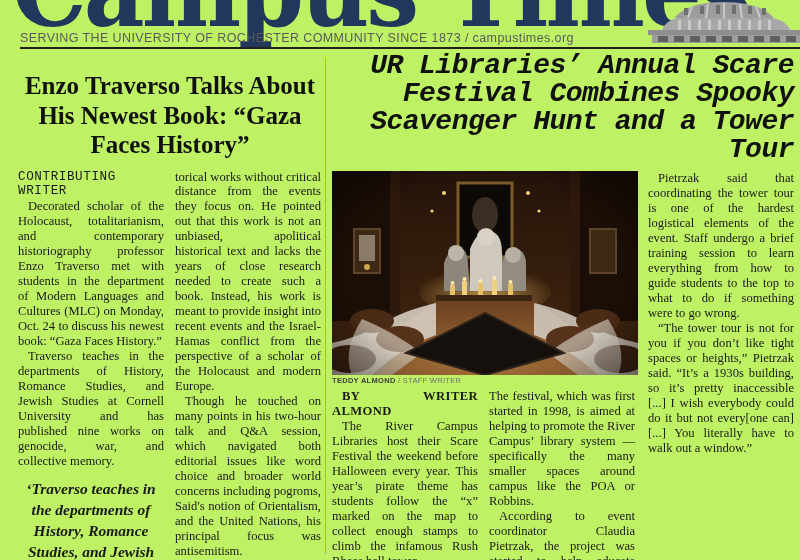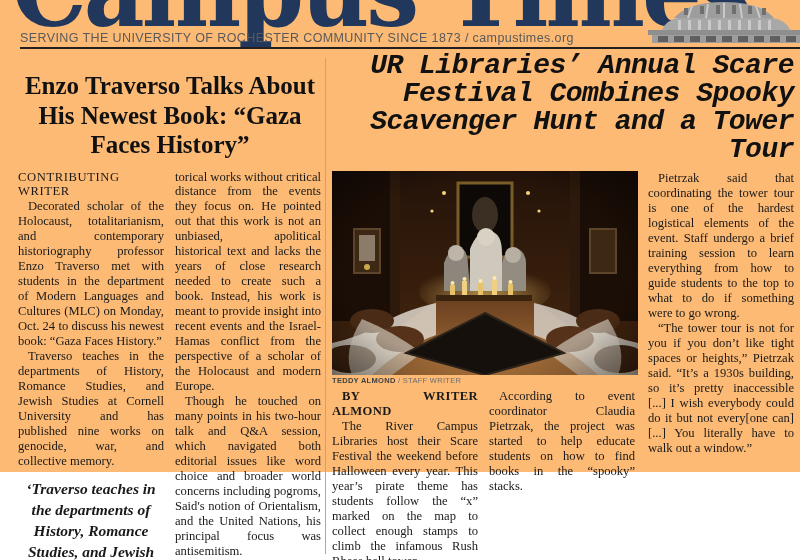--- a/index.html
+++ b/index.html
@@ -1,34 +1,34 @@
 <!DOCTYPE html>
 <html><head>
 <meta charset="utf-8">
 <style>
   html,body{margin:0;padding:0;width:800px;height:560px;overflow:hidden;background:#ffffff;
     font-family:"Liberation Serif", serif;-webkit-font-smoothing:antialiased;}
-  .page{position:relative;width:800px;height:472px;background:#fdba74;}
+  .page{position:relative;width:800px;height:560px;background:#bef264;}
 
   
   .masthead-title{position:absolute;top:-64px;left:12px;width:660px;margin:0;
     font-family:"DejaVu Serif", serif;font-weight:bold;font-size:94px;letter-spacing:-3px;
     color:#21375c;white-space:nowrap;transform:scaleY(1.05);}
   .tagline{position:absolute;left:20px;top:31px;font-family:"Liberation Sans", sans-serif;
     font-size:12.5px;color:#58595b;letter-spacing:.4px;}
   .masthead-rule{position:absolute;left:20px;right:0;top:47px;height:2px;background:#231f20;}
   .building{position:absolute;right:0;top:0;width:152px;height:48px;}
 
   
   .vdivider{position:absolute;left:325px;top:58px;width:1px;height:496px;background:#a7a9ac;}
   .bodytext p{margin:0;font-size:12.6px;line-height:1.19;text-align:justify;text-indent:10px;color:#1a1a1a;}
   .bodytext p.noindent{text-indent:0;}
   .byline{margin:0 0 1px 0;font-family:"Liberation Serif", serif;font-weight:bold;
     font-size:10.5px;letter-spacing:.4px;color:#231f20;}
-  .byrole{margin:0 0 9px 0;font-family:Liberation Serif, serif;font-size:8.5px;
+  .byrole{margin:0 0 9px 0;font-family:Liberation Mono, monospace;font-size:8.5px;
     letter-spacing:.6px;color:#a7a9ac;}
 
   
   .left-article{position:absolute;left:18px;top:56px;width:304px;}
   .left-headline{margin:15px 0 10px 0;text-align:center;font-family:"Liberation Serif", serif;
     font-weight:700;font-size:25px;line-height:1.18;color:#111;}
   .twocol{display:flex;gap:11px;}
   .col{width:146px;}
   .pullquote-left{margin:10px 2px 12px 2px;font-weight:bold;font-style:italic;
     font-size:15.5px;line-height:1.35;text-align:center;color:#1a1a1a;}
@@ -216,20 +216,21 @@
         </div>
         <div class="photo-credit"><b>TEDDY ALMOND</b><span> / STAFF WRITER</span></div>
 
         <div class="twocol">
           <div class="col">
             <p class="byline">BY WRITER ALMOND</p>
             <p>The River Campus Libraries host their Scare Festival the weekend before Halloween every year. This year’s pirate theme has students follow the “x” marked on the map to collect enough stamps to climb the infamous Rush Rhees bell tower.</p>
             <div class="pullquote-right">‘The festival is aimed at helping to promote the River Campus’ library system.’</div>
           </div>
           <div class="col">
+            <p class="noindent">The festival, which was first started in 1998, is aimed at helping to promote the River Campus’ library system — specifically the many smaller spaces around campus like the POA or Robbins.</p>
             <p>According to event coordinator Claudia Pietrzak, the project was started to help educate students on how to find books in the “spooky” stacks.</p>
 
           </div>
         </div>
       </div>
 
       <div class="col">
         <p>Pietrzak said that coordinating the tower tour is one of the hardest logistical elements of the event. Staff undergo a brief training session to learn everything from how to guide students to the top to what to do if something were to go wrong.</p>
         <p>“The tower tour is not for you if you don’t like tight spaces or heights,” Pietrzak said. “It’s a 1930s building, so it’s pretty inaccessible [...] I wish everybody could do it but not every[one can] [...] You literally have to walk out a window.”</p>
 

